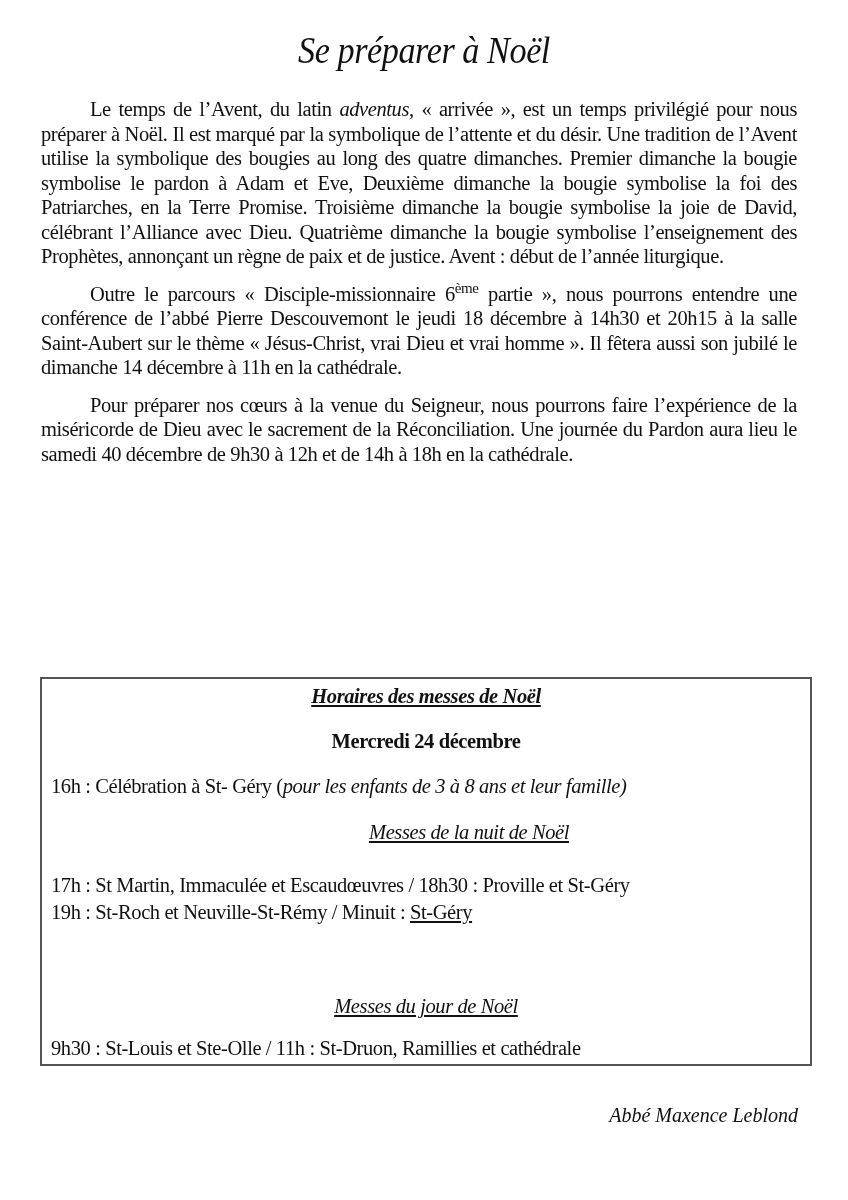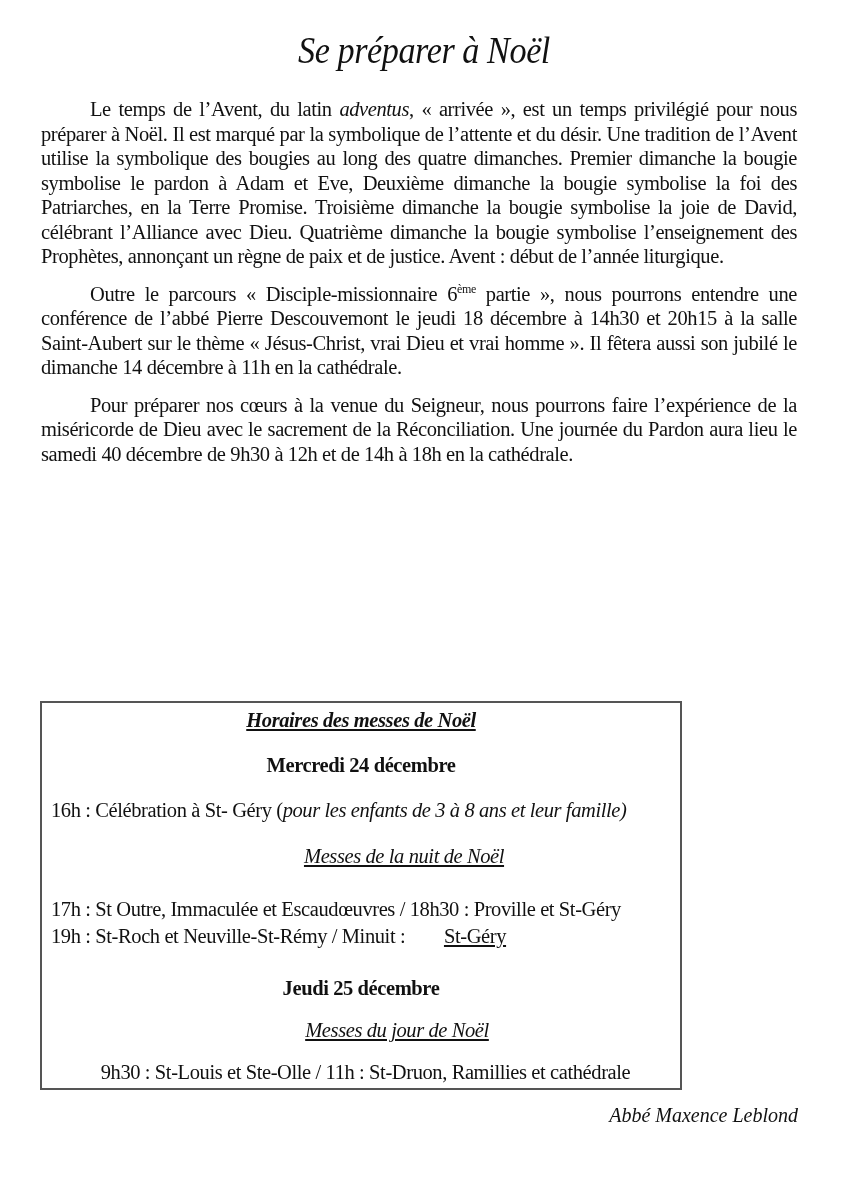--- a/index.html
+++ b/index.html
@@ -3,48 +3,47 @@
 <meta charset="utf-8">
 <style>
   html, body { margin:0; padding:0; background:#ffffff; }
   body { width:848px; height:1200px; position:relative; overflow:hidden;
          font-family:"Liberation Serif", serif; color:#111; }
   .title { position:absolute; top:28px; left:0; width:848px; text-align:center;
            font-style:italic; font-size:38px; letter-spacing:-0.5px; transform:scaleX(0.9); }
   .body-text { position:absolute; left:41px; width:756px; top:97px; font-size:20.5px; line-height:24.5px;
                text-align:justify; letter-spacing:-0.4px; }
   .body-text p { margin:0 0 13px 0; text-indent:49px;font-family:Liberation Serif, serif; }
-  .body-text sup { font-size:12px; line-height:0; vertical-align:super; }
-  .box { position:absolute; left:40px; top:701px; width:642px; height:389px;
+  .body-text sup { font-size:15px; line-height:0; vertical-align:super; }
+  .box { position:absolute; left:40px; top:677px; width:772px; height:389px;
          border:2px solid #555; box-sizing:border-box;padding-left:28px; }
   .box .line { position:absolute; left:0; width:100%; font-size:20.5px; letter-spacing:-0.4px; }
   .center { text-align:center; }
   .box-title { top:6px; font-style:italic; font-weight:bold; text-decoration:underline; }
   .day { font-weight:bold; }
   .sub { font-style:italic; text-decoration:underline; }
   .left { padding-left:9px; box-sizing:border-box; }
-  .u { text-decoration:underline;margin-left:34px; }
+  .u { text-decoration:underline; }
   .sig { position:absolute; top:1104px; right:50px; font-style:italic; font-size:20px; }
 </style>
 </head>
 <body>
 
 <div class="title">Se préparer à Noël</div>
 
 <div class="body-text">
   <p><span>Le temps de l’Avent, du latin </span><i>adventus</i><span>, « arrivée », est un temps privilégié pour nous préparer à Noël. Il est marqué par la symbolique de l’attente et du désir. Une tradition de l’Avent utilise la symbolique des bougies au long des quatre dimanches. Premier dimanche la bougie symbolise le pardon à Adam et Eve, Deuxième dimanche la bougie symbolise la foi des Patriarches, en la Terre Promise. Troisième dimanche la bougie symbolise la joie de David, célébrant l’Alliance avec Dieu. Quatrième dimanche la bougie symbolise l’enseignement des Prophètes, annonçant un règne de paix et de justice. Avent : début de l’année liturgique.</span></p>
   <p><span>Outre le parcours « Disciple-missionnaire 6</span><sup>ème</sup><span> partie », nous pourrons entendre une conférence de l’abbé Pierre Descouvemont le jeudi 18 décembre à 14h30 et 20h15 à la salle Saint-Aubert sur le thème « Jésus-Christ, vrai Dieu et vrai homme ». Il fêtera aussi son jubilé le dimanche 14  décembre à 11h en la cathédrale.</span></p>
   <p>Pour préparer nos cœurs à la venue du Seigneur, nous pourrons faire l’expérience de la miséricorde de Dieu avec le sacrement de la Réconciliation. Une journée du Pardon aura lieu le samedi 40 décembre de 9h30 à 12h et de 14h à 18h en la cathédrale.</p>
 </div>
 
 <div class="box">
   <div class="line center box-title">Horaires des messes de Noël</div>
   <div class="line center day" style="top:51px;">Mercredi 24 décembre</div>
   <div class="line left" style="top:96px;"><span>16h : Célébration à St- Géry (</span><i>pour les enfants de 3 à 8 ans et leur famille)</i></div>
   <div class="line center sub" style="top:142px;margin-left:43px;">Messes de la nuit de Noël</div>
-  <div class="line left" style="top:195px;">17h : St Outre, Immaculée et Escaudœuvres  /  18h30 : Proville et St-Géry</div>
+  <div class="line left" style="top:195px;">17h : St Martin, Immaculée et Escaudœuvres  /  18h30 : Proville et St-Géry</div>
   <div class="line left" style="top:222px;"><span>19h : St-Roch et Neuville-St-Rémy  /  Minuit : </span><span class="u">St-Géry</span></div>
-  <div class="line center day" style="top:274px;">Jeudi 25 décembre</div>
-  <div class="line center sub" style="top:316px;margin-left:36px;">Messes du jour de Noël</div>
-  <div class="line left" style="top:358px;text-align:center;">9h30 : St-Louis et Ste-Olle   /  11h : St-Druon, Ramillies et cathédrale</div>
+  <div class="line center sub" style="top:316px;">Messes du jour de Noël</div>
+  <div class="line left" style="top:358px;">9h30 : St-Louis et Ste-Olle   /  11h : St-Druon, Ramillies et cathédrale</div>
 </div>
 
 <div class="sig">Abbé Maxence Leblond</div>
 
 </body></html>

